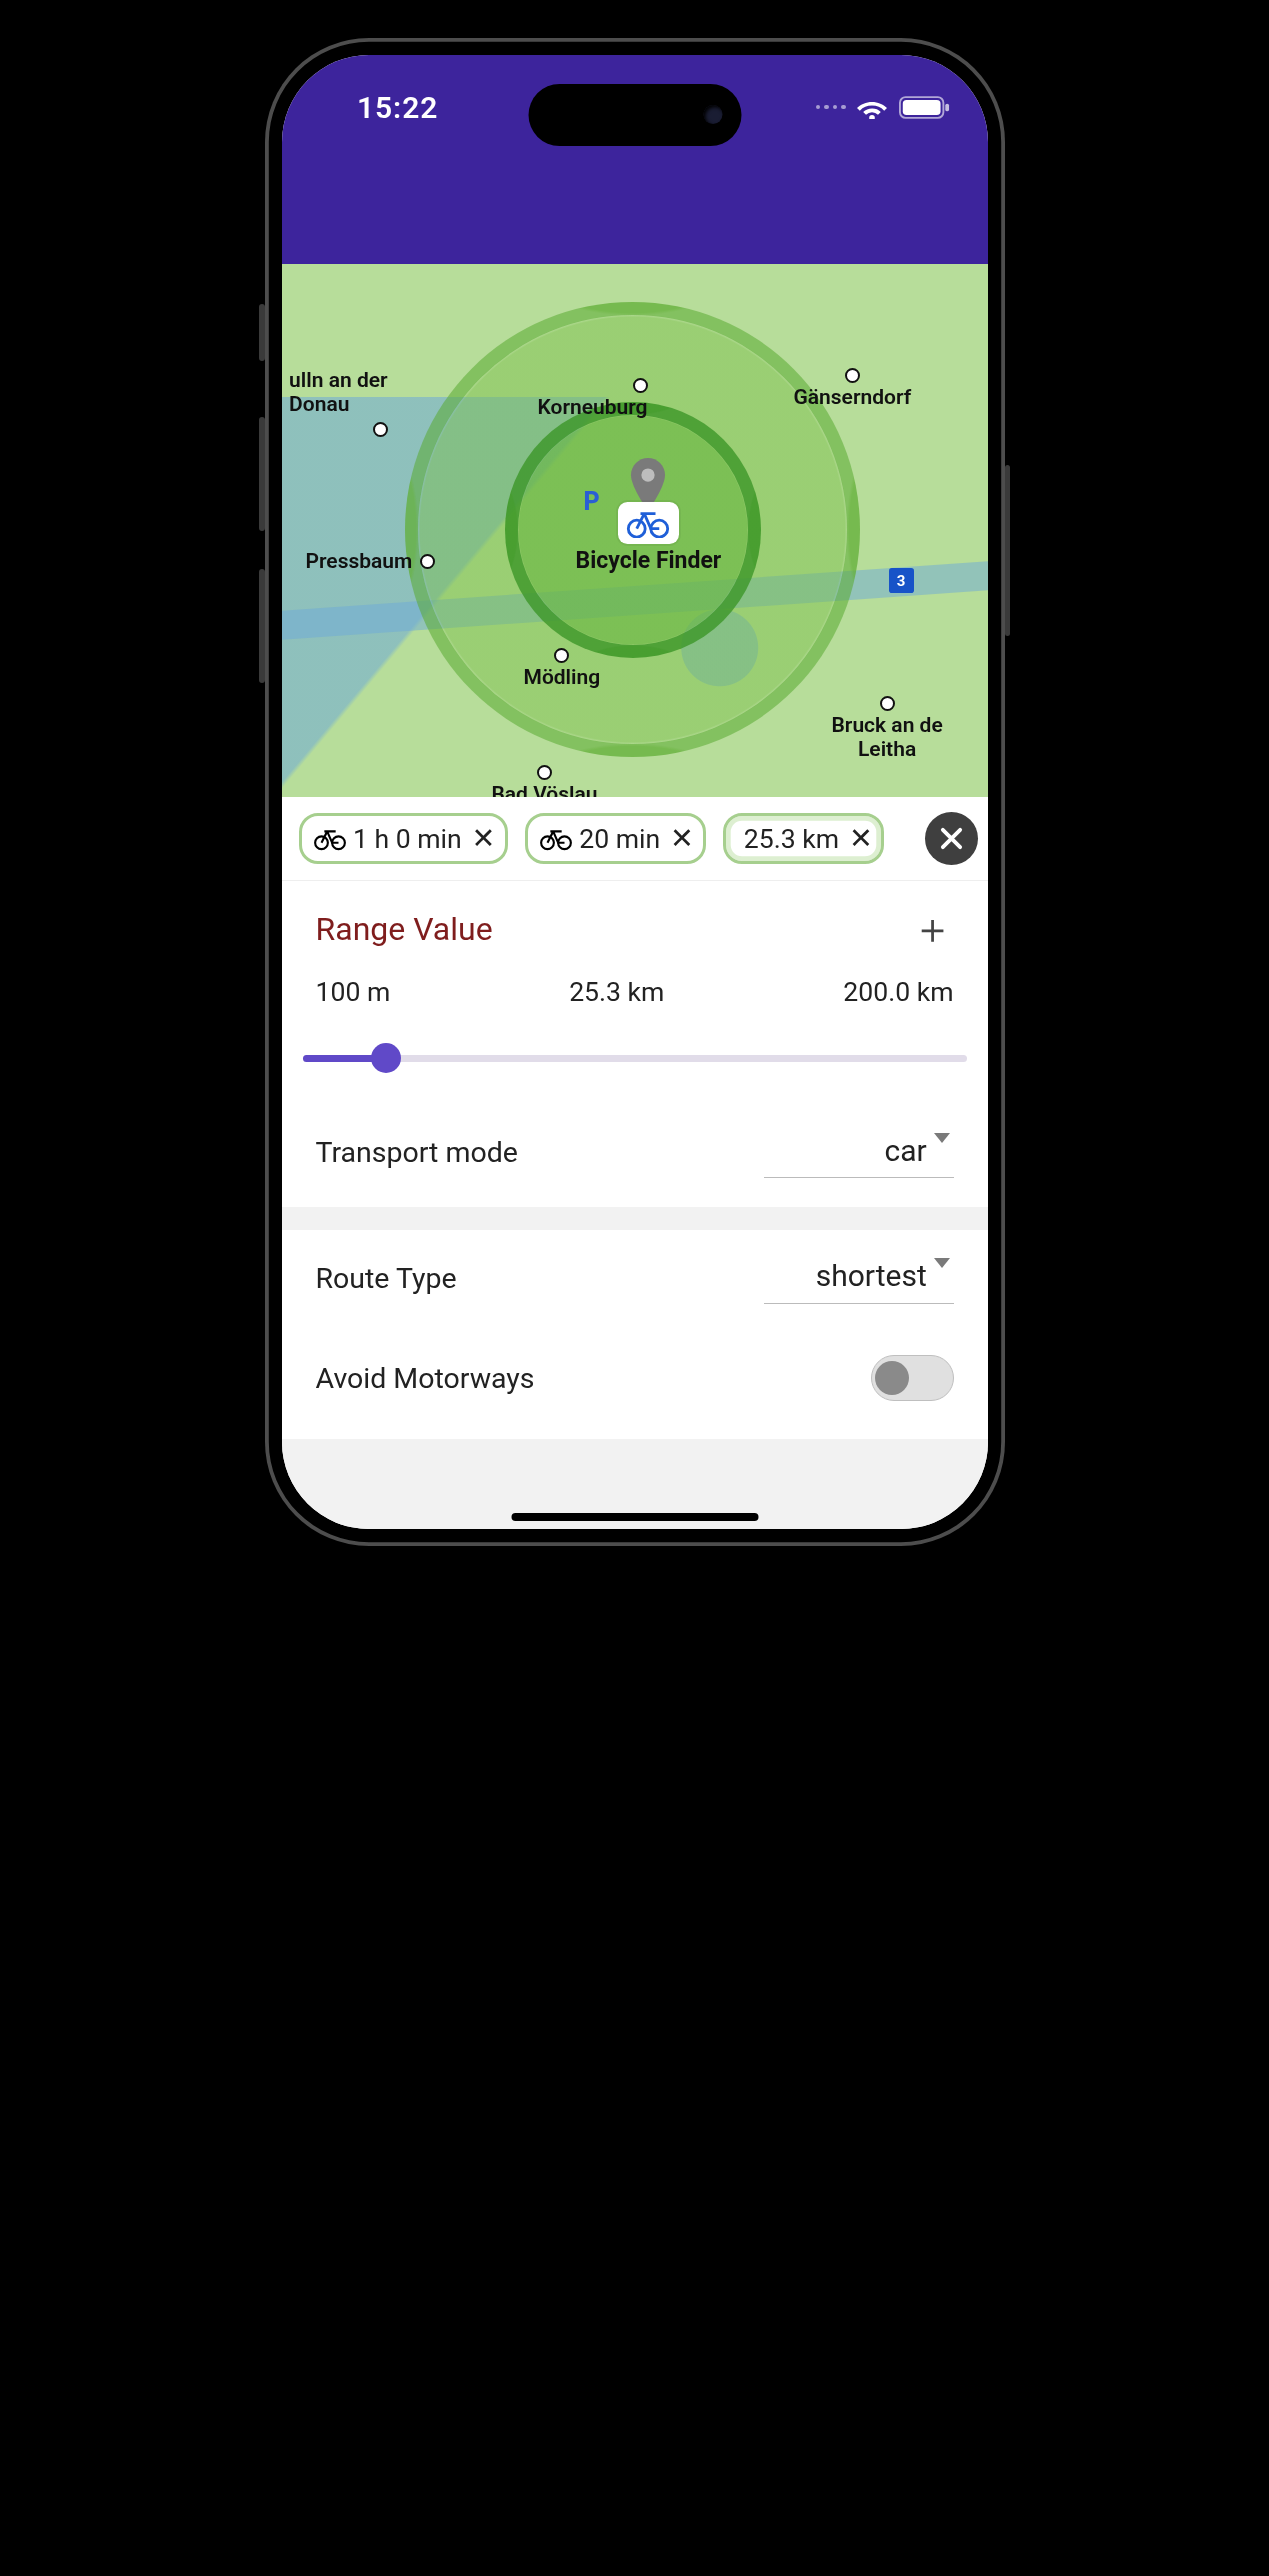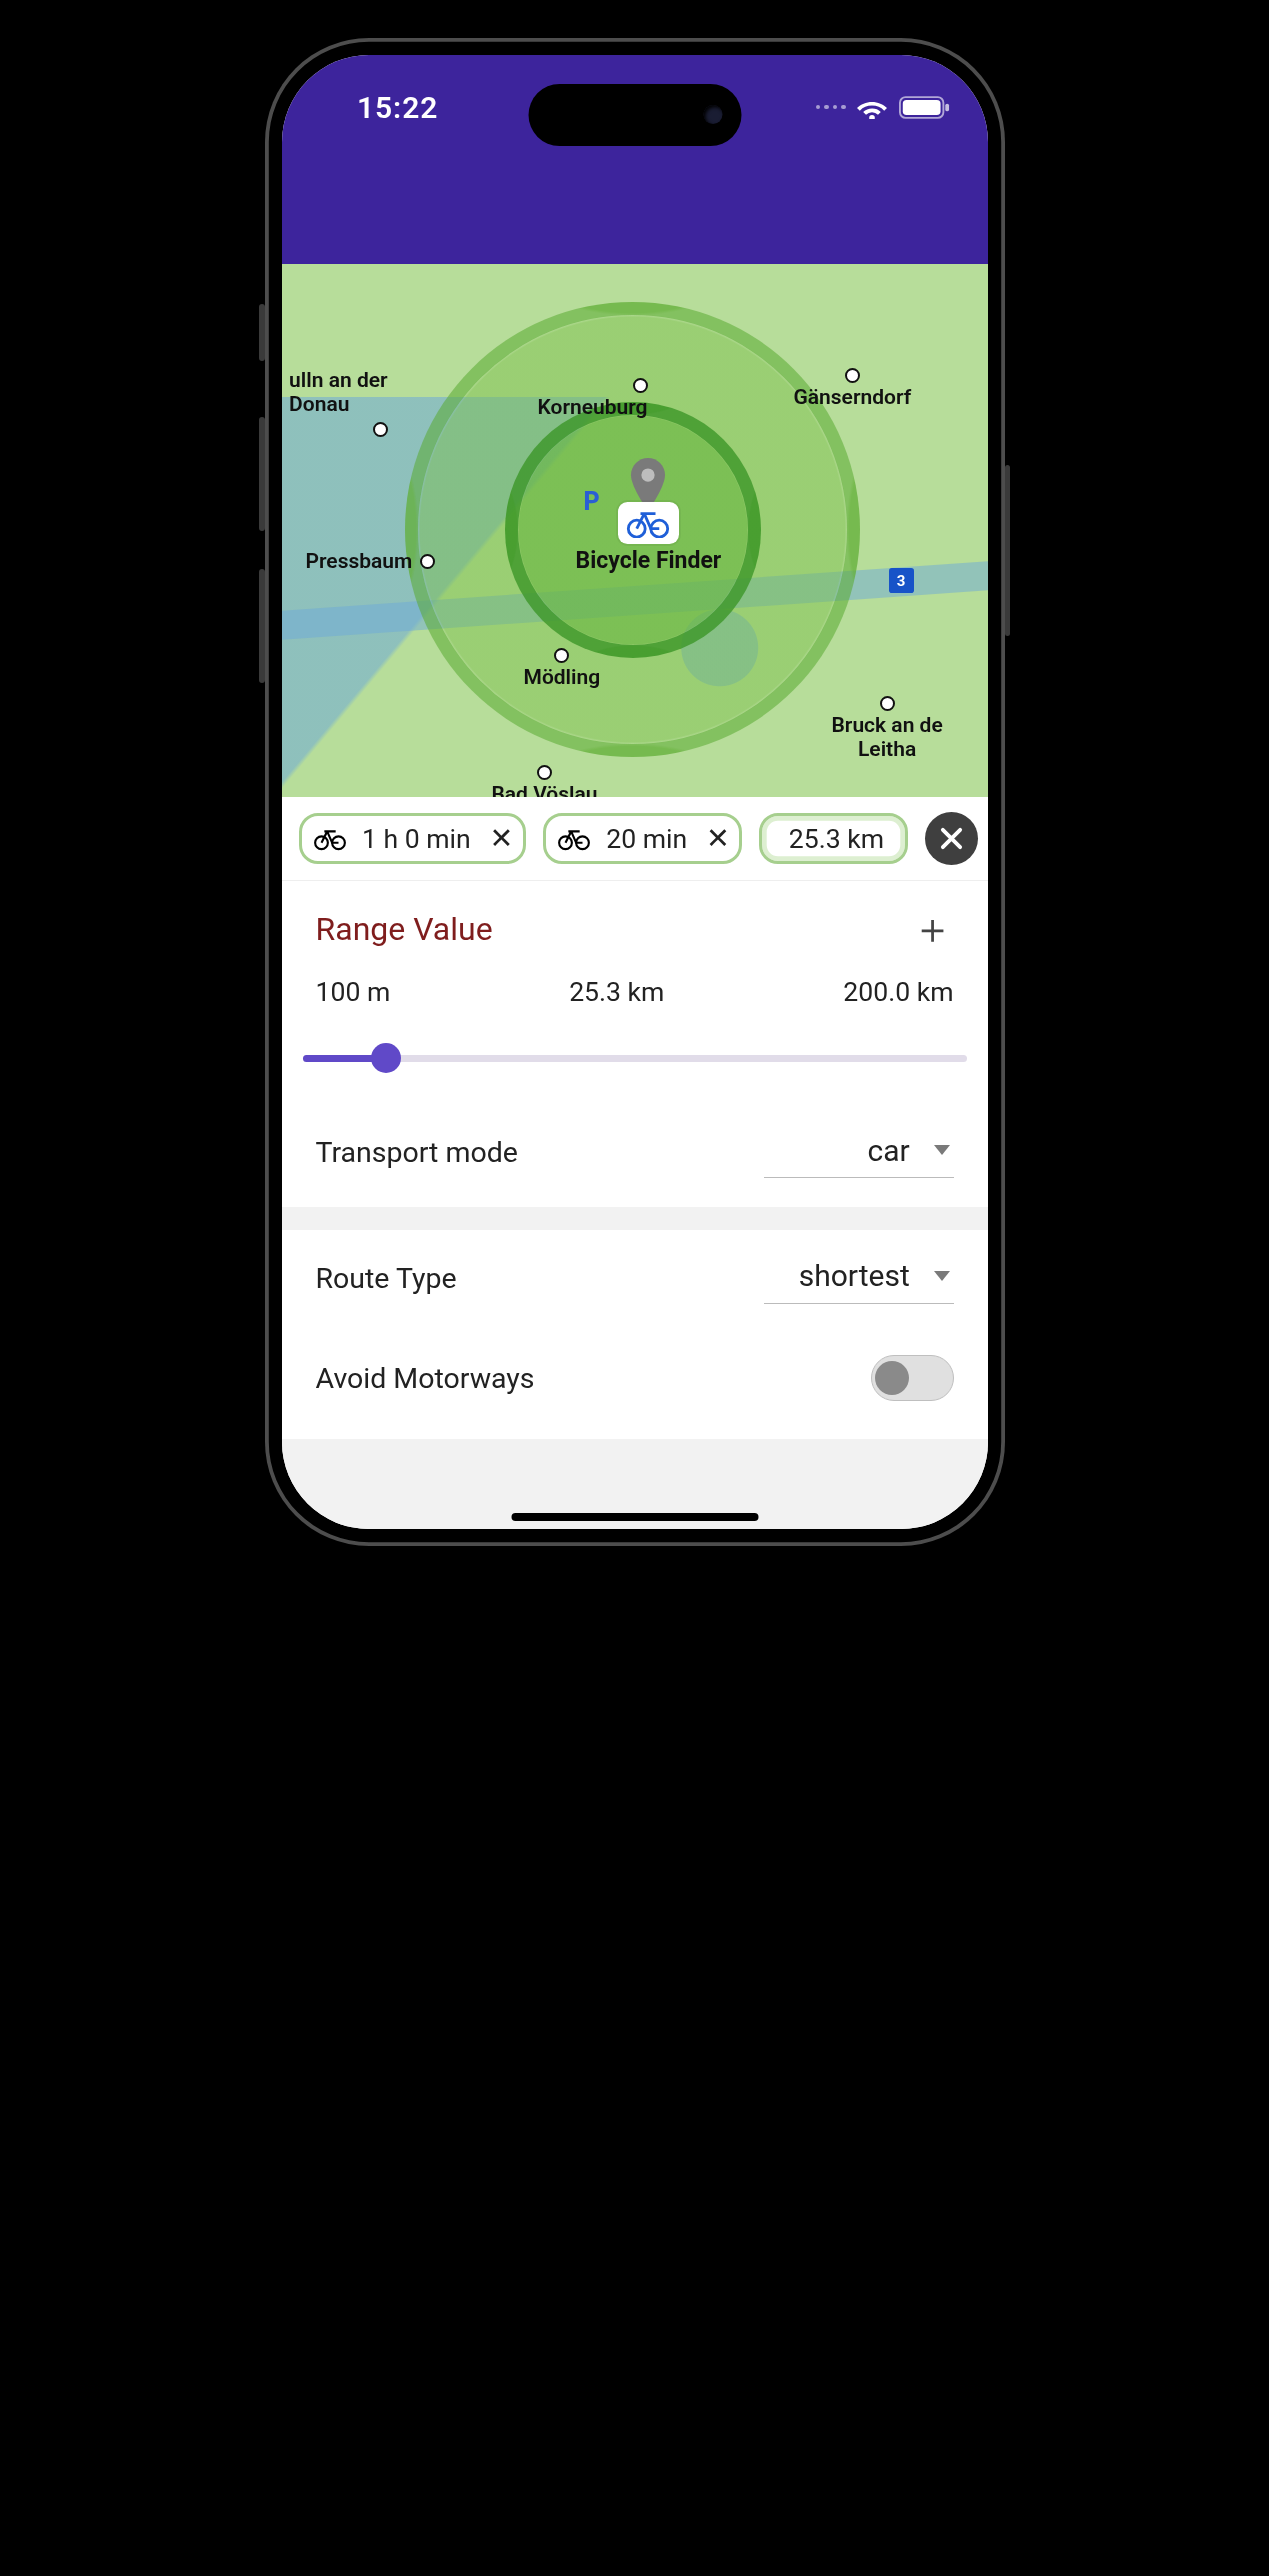--- a/index.html
+++ b/index.html
@@ -93,21 +93,21 @@
   .bike-badge { margin-top:-9.5px; width:61px; height:42px; background:#fff; border-radius:9.5px; display:flex; align-items:center; justify-content:center; box-shadow:0 0 0 1.9px rgba(0,0,0,.05);}
   .center-label { margin-top:3.8px; font-size:23px; font-weight:700; color:#111;}
   .p-label{position:absolute;left:302px;top:223px;font-size:25px;font-weight:800;color:#2a5fd4;}
 
   
   .chips-row{
     background:#fff; padding:15px 9.5px 15px 17px; display:flex; align-items:center; gap:17px;
     border-bottom:0.9px solid #eee;
   }
   .chip{
-    display:flex; align-items:center; gap:15px;
+    display:flex; align-items:center; gap:6px;
     border:3.8px solid #a6cf8e; border-radius:19px; padding:5.7px 9.5px 5.7px 11.4px;
     font-size:26.6px; color:#222; background:#fff; white-space:nowrap;
   }
   .chip.sel{ box-shadow:0 0 0 4.7px rgba(120,190,70,.25) inset; }
   .chip.partial{ overflow:hidden; width:161px;}
   .chip .x { font-size:28.5px; font-weight:300; margin-left:3.8px;}
   .close-round{
     width:53px; height:53px; border-radius:50%; background:#3f3f3f; color:#fff;
     display:flex; align-items:center; justify-content:center; margin-left:auto; flex:0 0 53px;
   }
@@ -120,21 +120,21 @@
   .row { display:flex; align-items:center; justify-content:space-between; }
   .h  { font-size:32px; color:#7f1d1d; font-weight:400;}
   .plus { font-size:42px; line-height:1; color:#444;}
   .slider-labels{ display:flex; justify-content:space-between; font-size:26.6px; color:#222; margin-top:26.6px;}
   .slider-wrap { position:relative; height:57px; margin:13.3px 21px 19px; }
   .track { position:absolute; left:0; right:0; top:26.6px; height:7.6px; border-radius:3.8px; background:#e1dce9;}
   .track-fill{ position:absolute; left:0; top:26.6px; height:7.6px; border-radius:3.8px; background:#6049c8;}
   .thumb { position:absolute; top:15px; width:30px; height:30px; border-radius:50%; background:#6049c8;}
   .field-row{ display:flex; align-items:center; justify-content:space-between; padding:23px 34px 28.5px; font-size:28.5px; color:#222;}
   .select{
-    display:flex; align-items:center; gap:24px; font-size:30px; color:#222;
+    display:flex; align-items:flex-start; gap:7px; font-size:30px; color:#222;
     border-bottom:1.9px solid #bbb; padding:5.7px 3.8px 9.5px 3.8px; min-width:190px; justify-content:flex-end;
   }
   .caret{ width:0;height:0;border-left:8.5px solid transparent;border-right:8.5px solid transparent;border-top:10.4px solid #7a7a7a;}
   .toggle{
     width:83px; height:46px; border-radius:28.5px; background:#e0e0e0; border:1.9px solid #bfbfbf;
     display:flex; align-items:center; padding:3.8px;
   }
   .toggle .knob{ width:34px; height:34px; border-radius:50%; background:#8a8a8a;}
   .screen-content{ position:absolute; inset:0; display:flex; flex-direction:column;}
   svg{display:block;}

